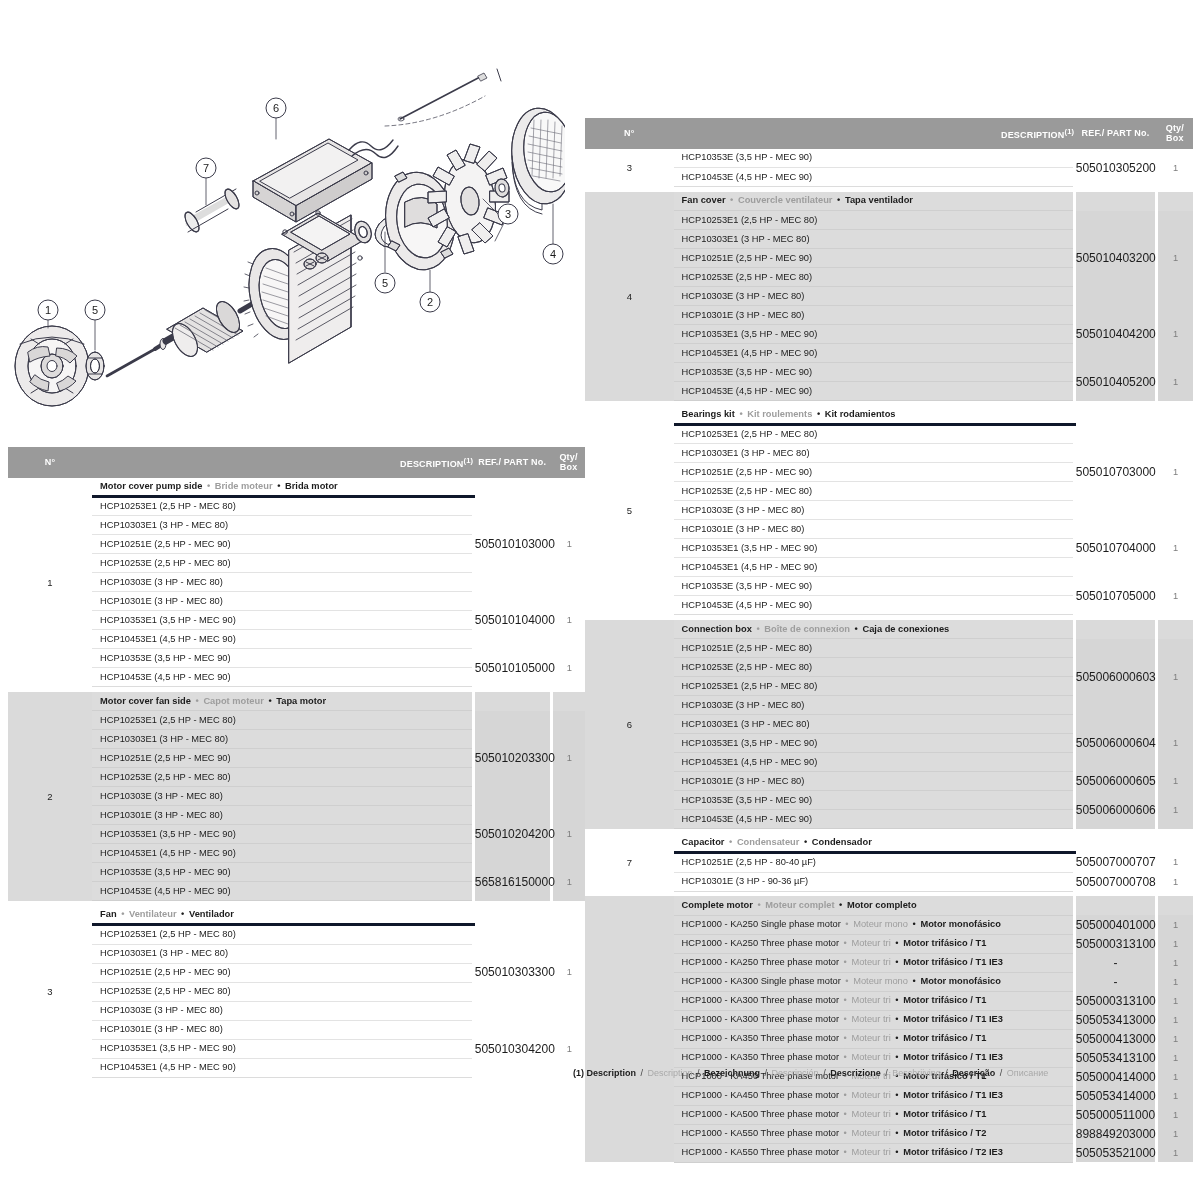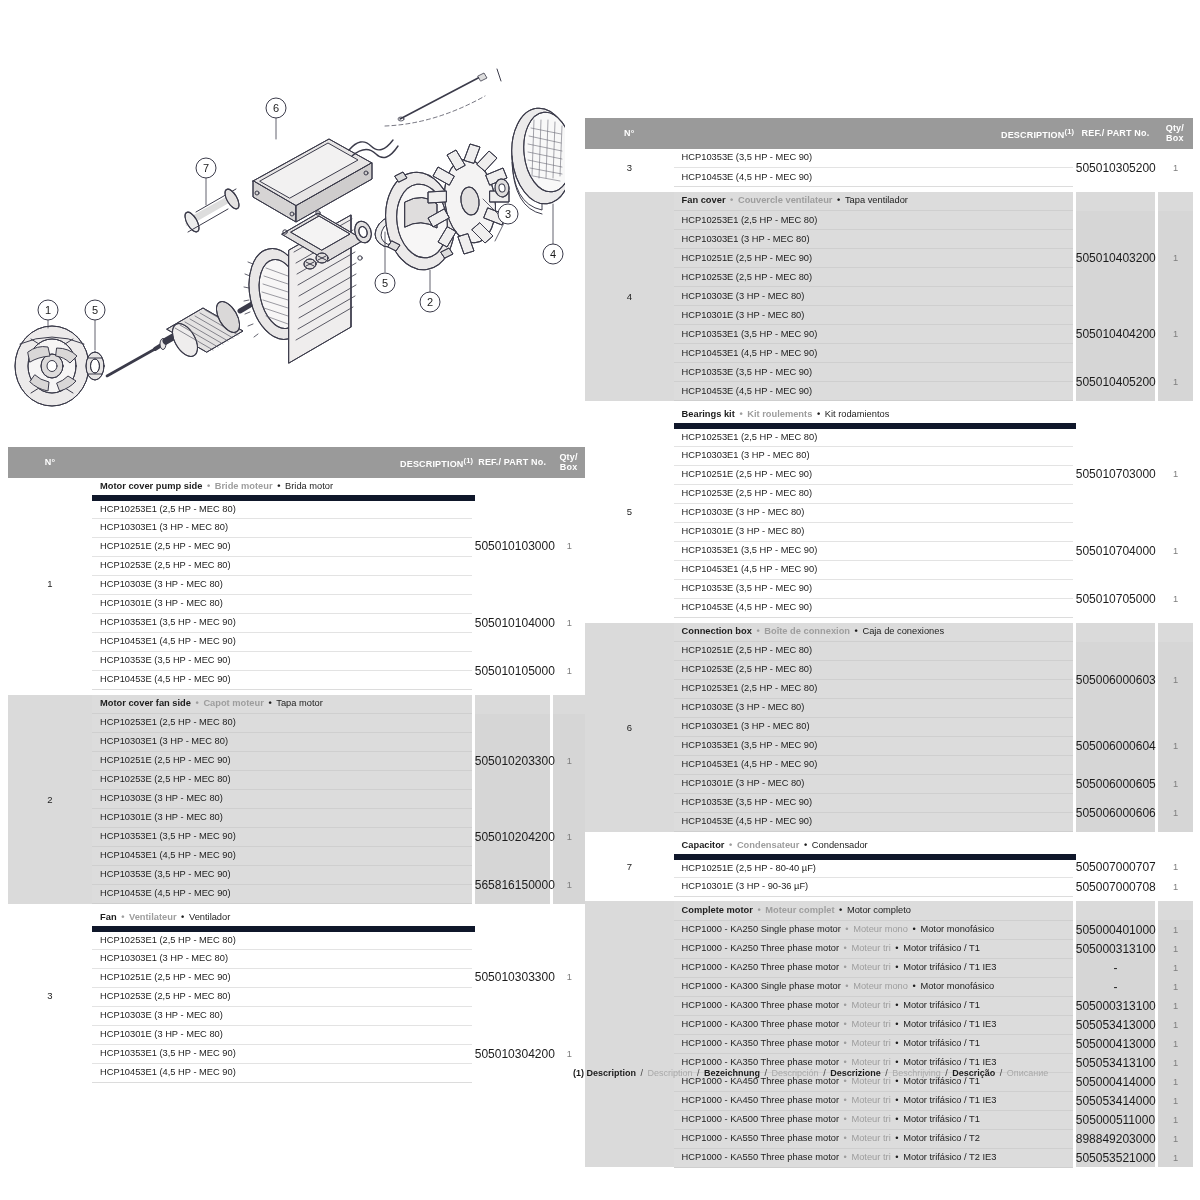--- a/index.html
+++ b/index.html
@@ -52,21 +52,21 @@
     font-size: 9.5px; color: #1c1c1c;
   }
   td.desc {
     font-size: 9.3px; padding: 3px 6px 3px 8px;
     vertical-align: middle; height: 19px;
     border-bottom: 1px solid #e3e3e3;
     line-height: 1.2;
     white-space: nowrap;
   }
   td.desc.grp {
-    border-bottom: 6px solid #0f172a;
+    border-bottom: 3px solid #0f172a;
     font-weight: bold;
   }
   td.desc.last { border-bottom: 1px solid #dcdcdc; }
   td.ref {
     font-size: 12px; text-align: center; vertical-align: middle;
     color: #1c1c1c;
   }
   td.qty {
     font-size: 9.3px; text-align: center; vertical-align: middle;
     color: #7d7d7d;
@@ -77,21 +77,21 @@
   
   tr.shade td { background: #dadada; }
   tr.shade td.desc { border-bottom: 1px solid #cfcfcf; }
   tr.plain td { background: #ffffff; }
 
   
   tr.shade td.desc { background: #dcdcdc; }
   tr.shade td.ref, tr.shade td.qty { background: #d6d6d6; }
 
   .fr { color: #9d9d9d; }
-  .es { color: #1c1c1c; font-weight: normal; }
+  .es { color: #1c1c1c; font-weight: bold; }
   .en { color: #1c1c1c; font-weight: bold; }
   .sepdot { color: #9d9d9d; padding: 0 2px; }
   .dotb { color: #1c1c1c; padding: 0 2px; }
 
   .ref-spacer { background: #ffffff; }
 
   
   .footnote {
     position: absolute; left: 573px; top: 1068px;
     font-size: 9px; color: #1c1c1c; white-space: nowrap;

